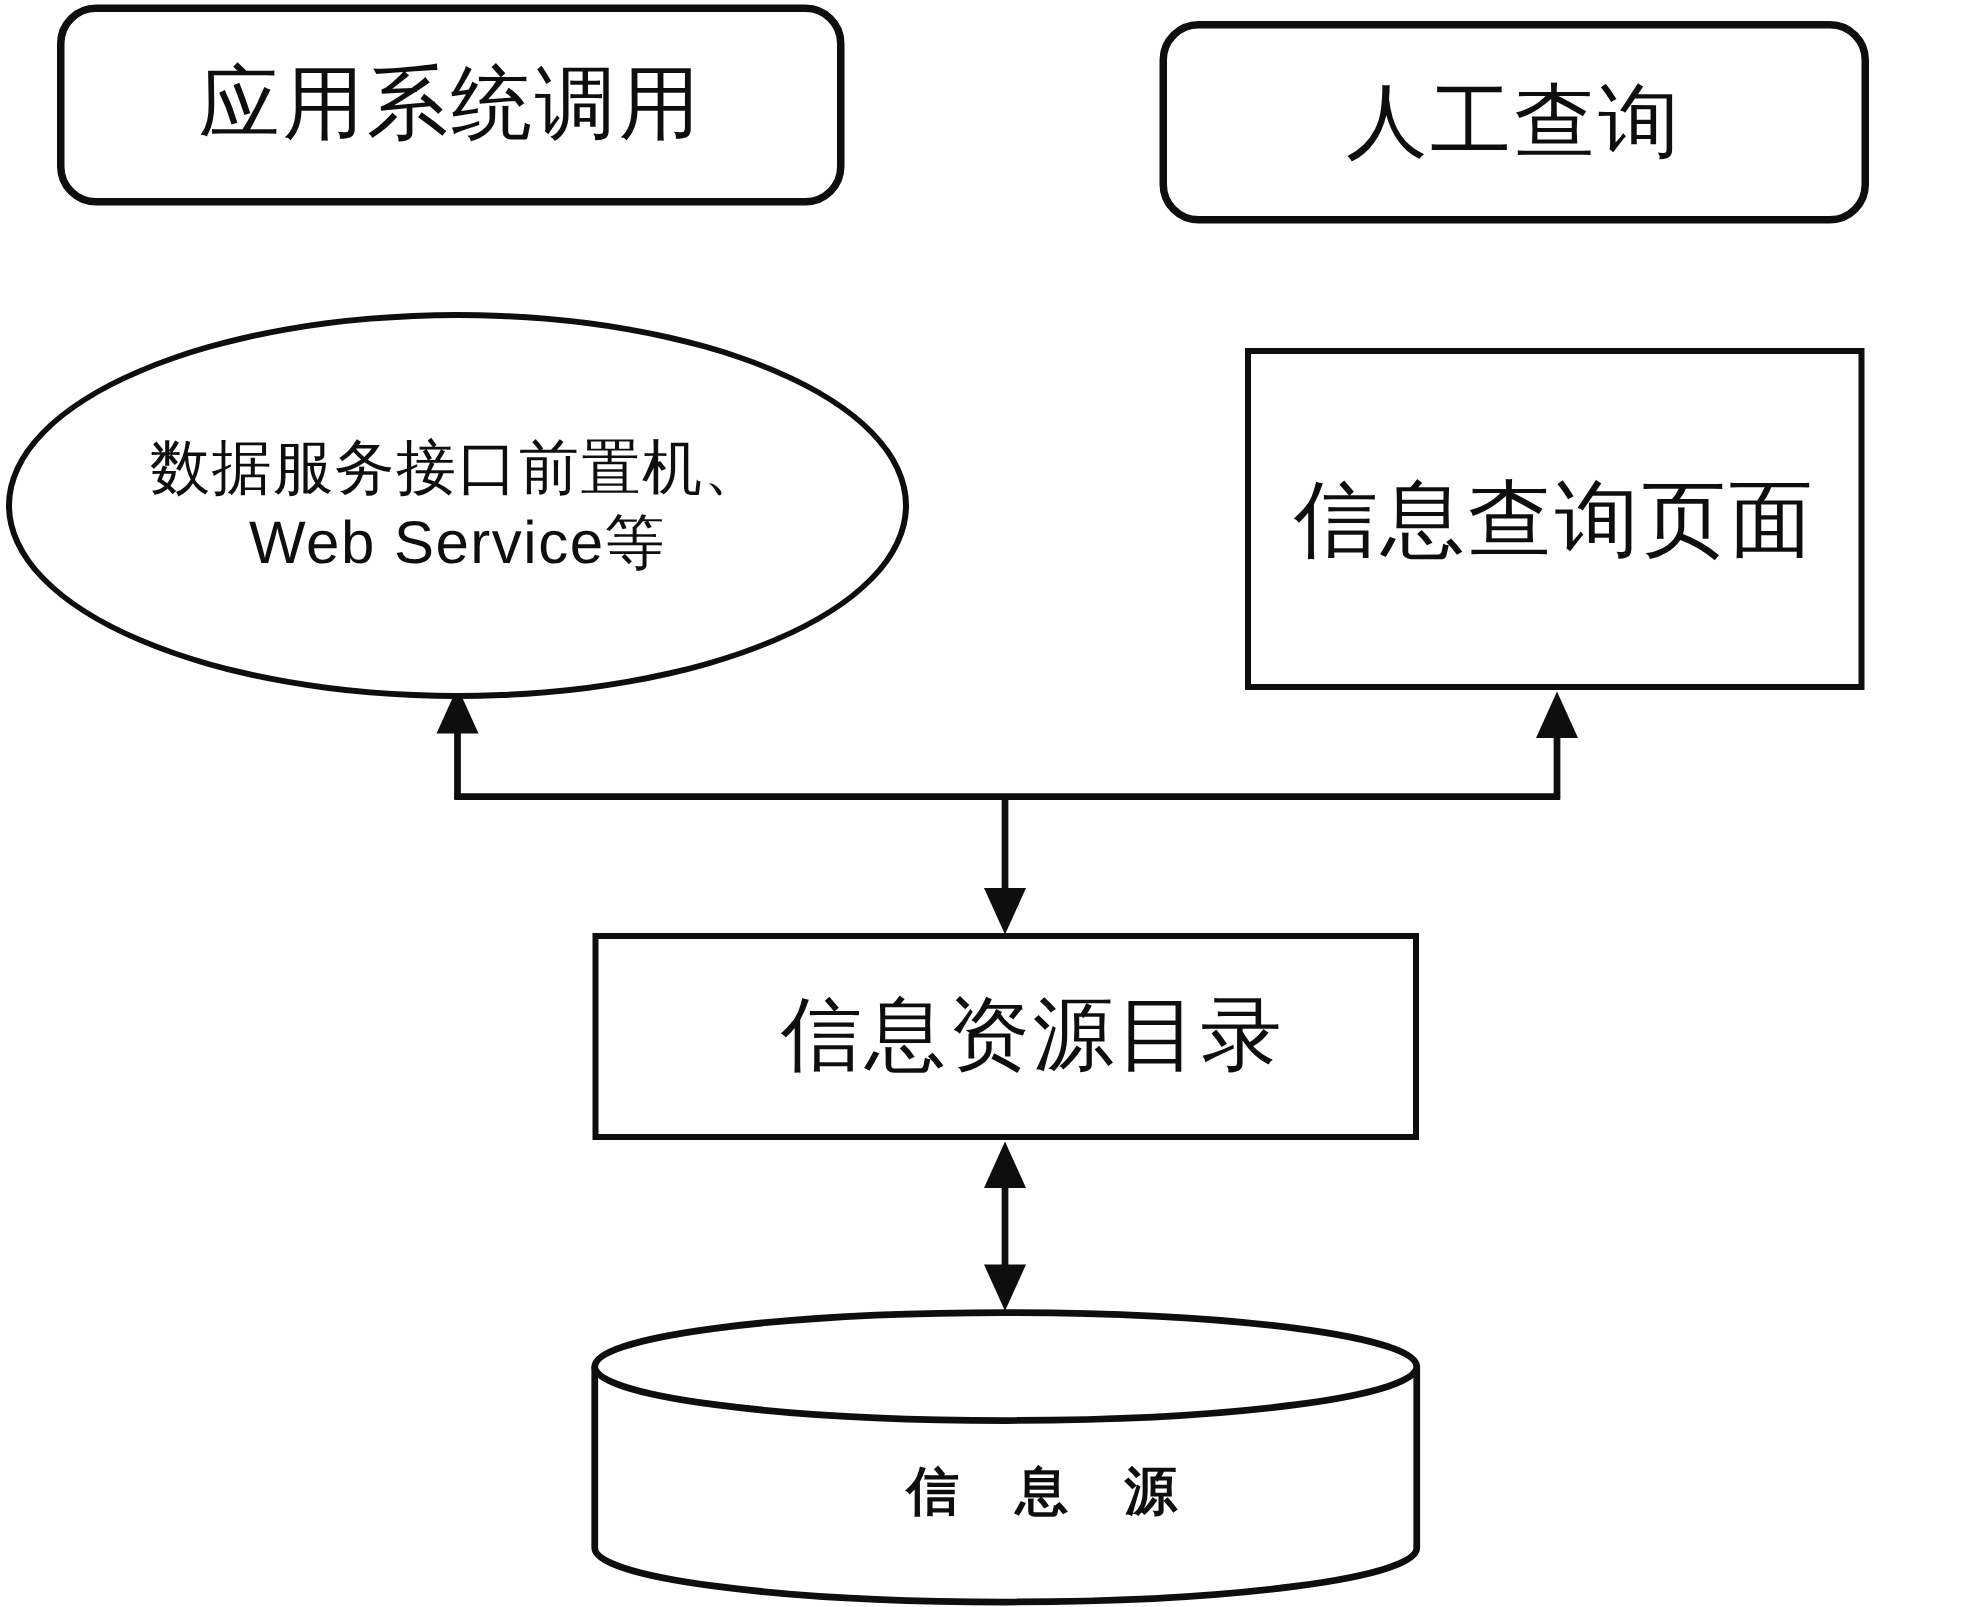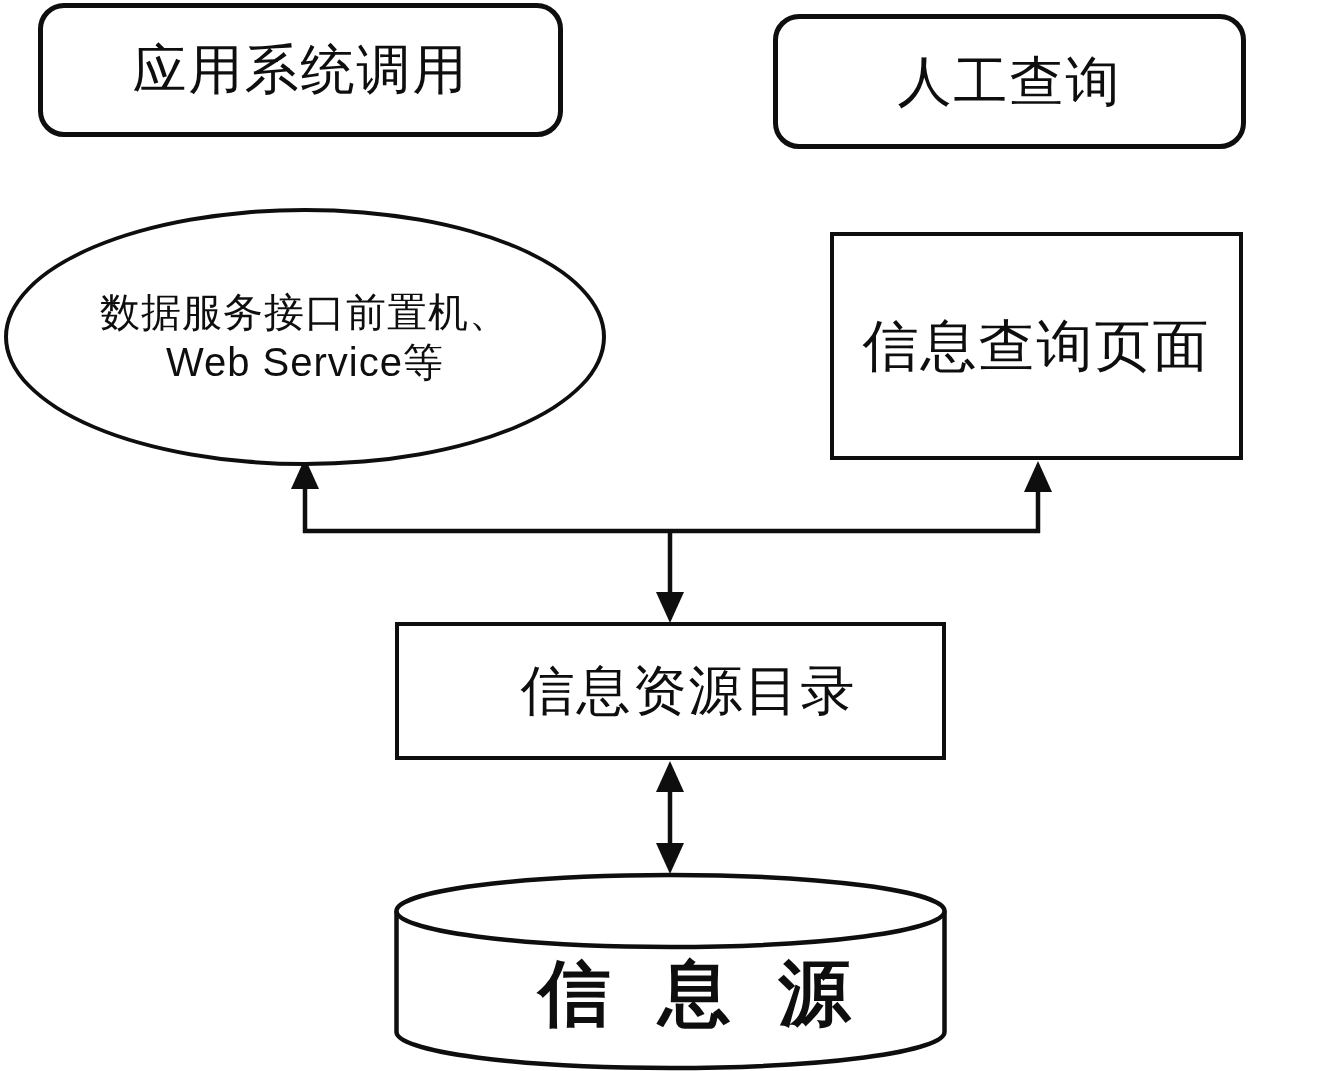--- a/index.html
+++ b/index.html
@@ -63,21 +63,21 @@
   }
   #cylinder-label {
     position: absolute;
     left: 394px;
     top: 948px;
     width: 615px;
     height: 92px;
     display: flex;
     align-items: center;
     justify-content: center;
-    font-size: 72px;
+    font-size: 35px;
     font-weight: 700;
     letter-spacing: 14px;
     z-index: 2;
   }
   .line   { stroke: #0e0e0e; stroke-width: 4.5; fill: none; }
   .ahead  { fill: #0e0e0e; stroke: none; }
   .cyl    { stroke: #0e0e0e; stroke-width: 4.5; fill: #ffffff; }
 </style>
 </head>
 <body>

